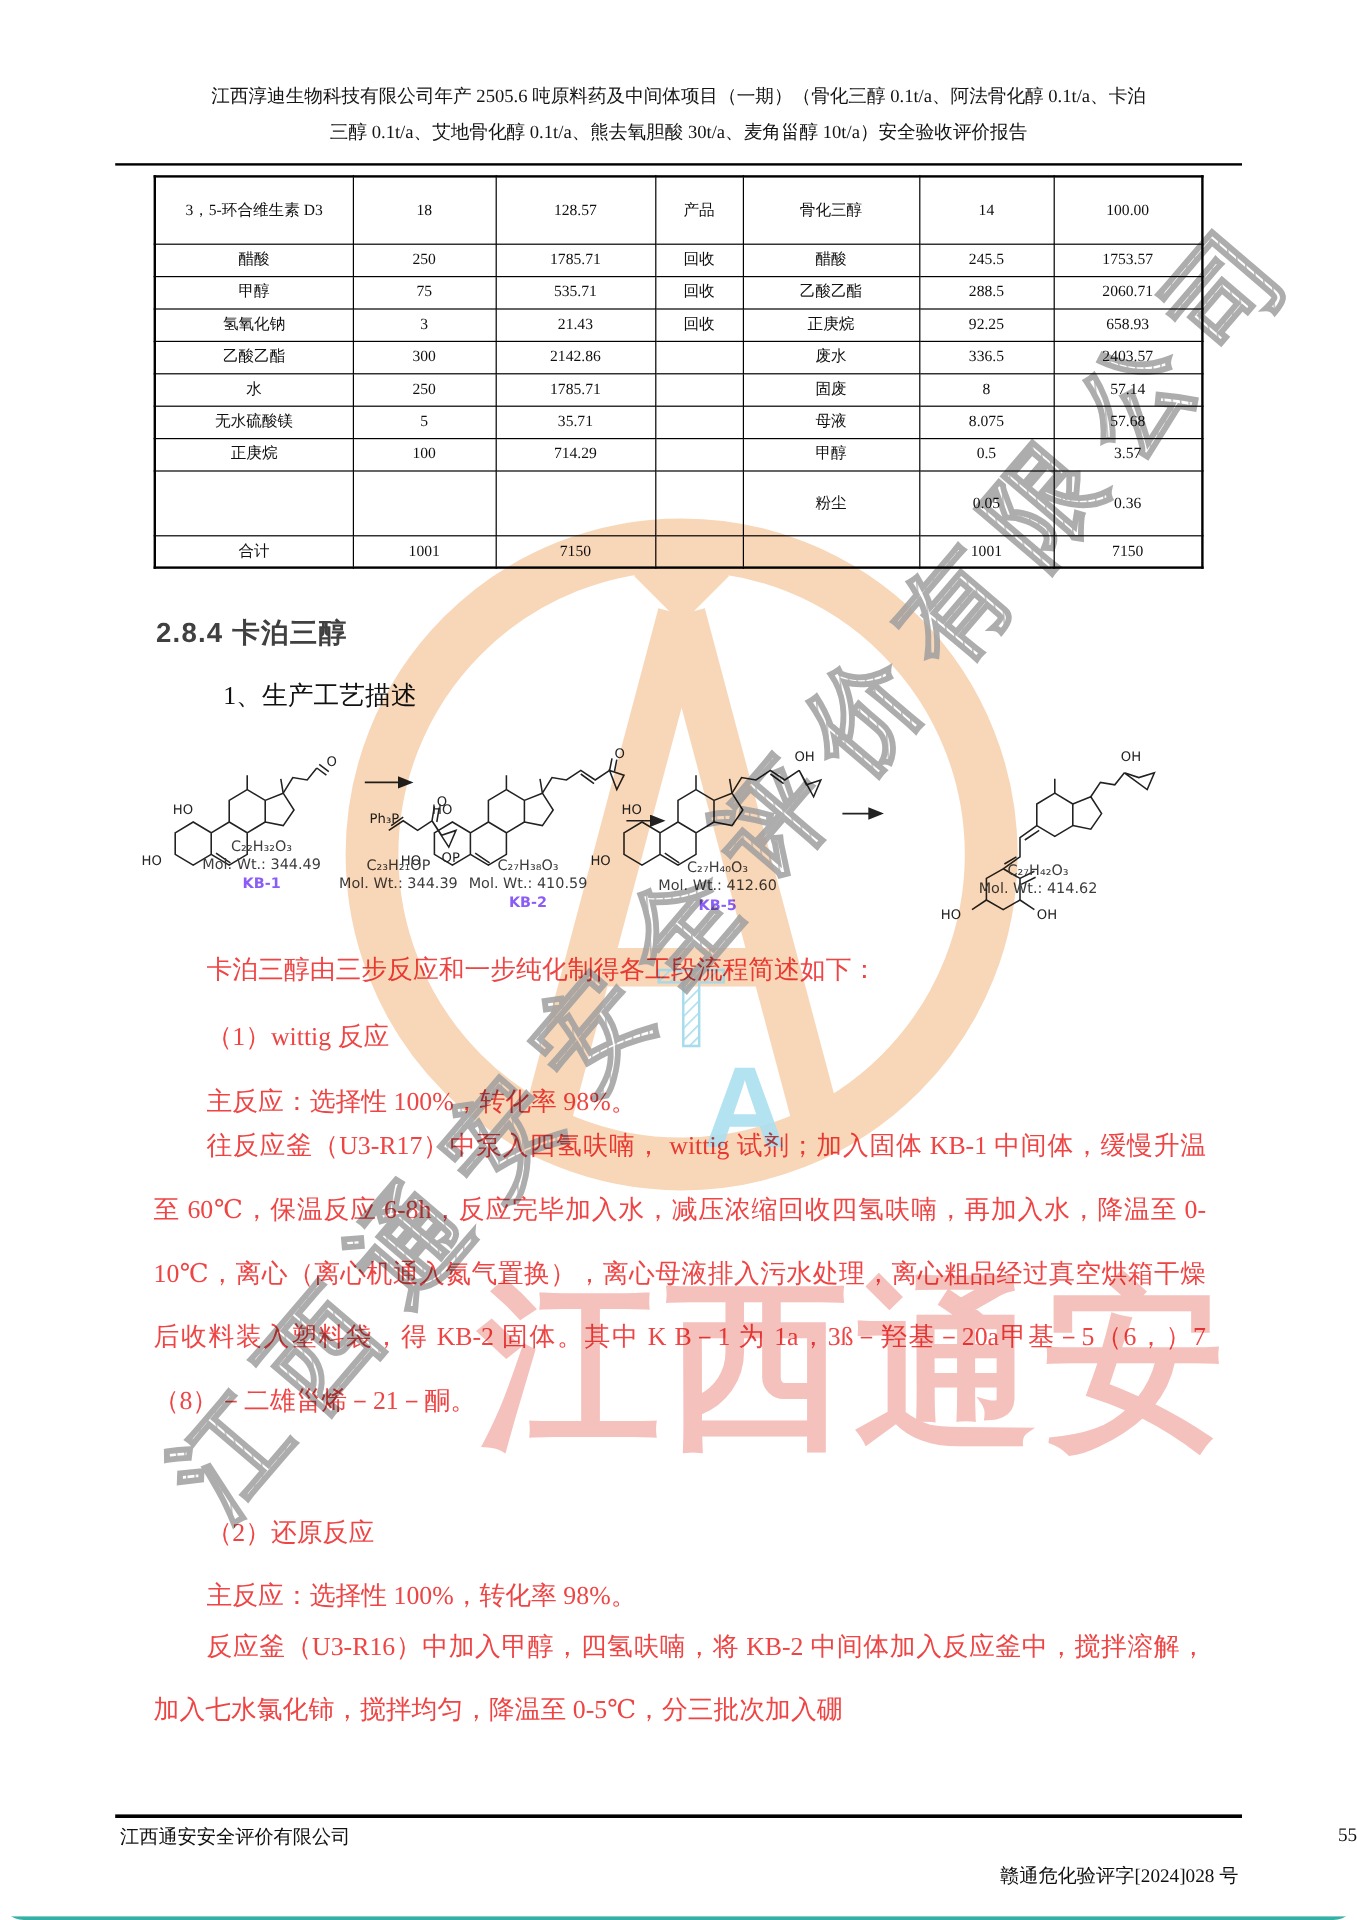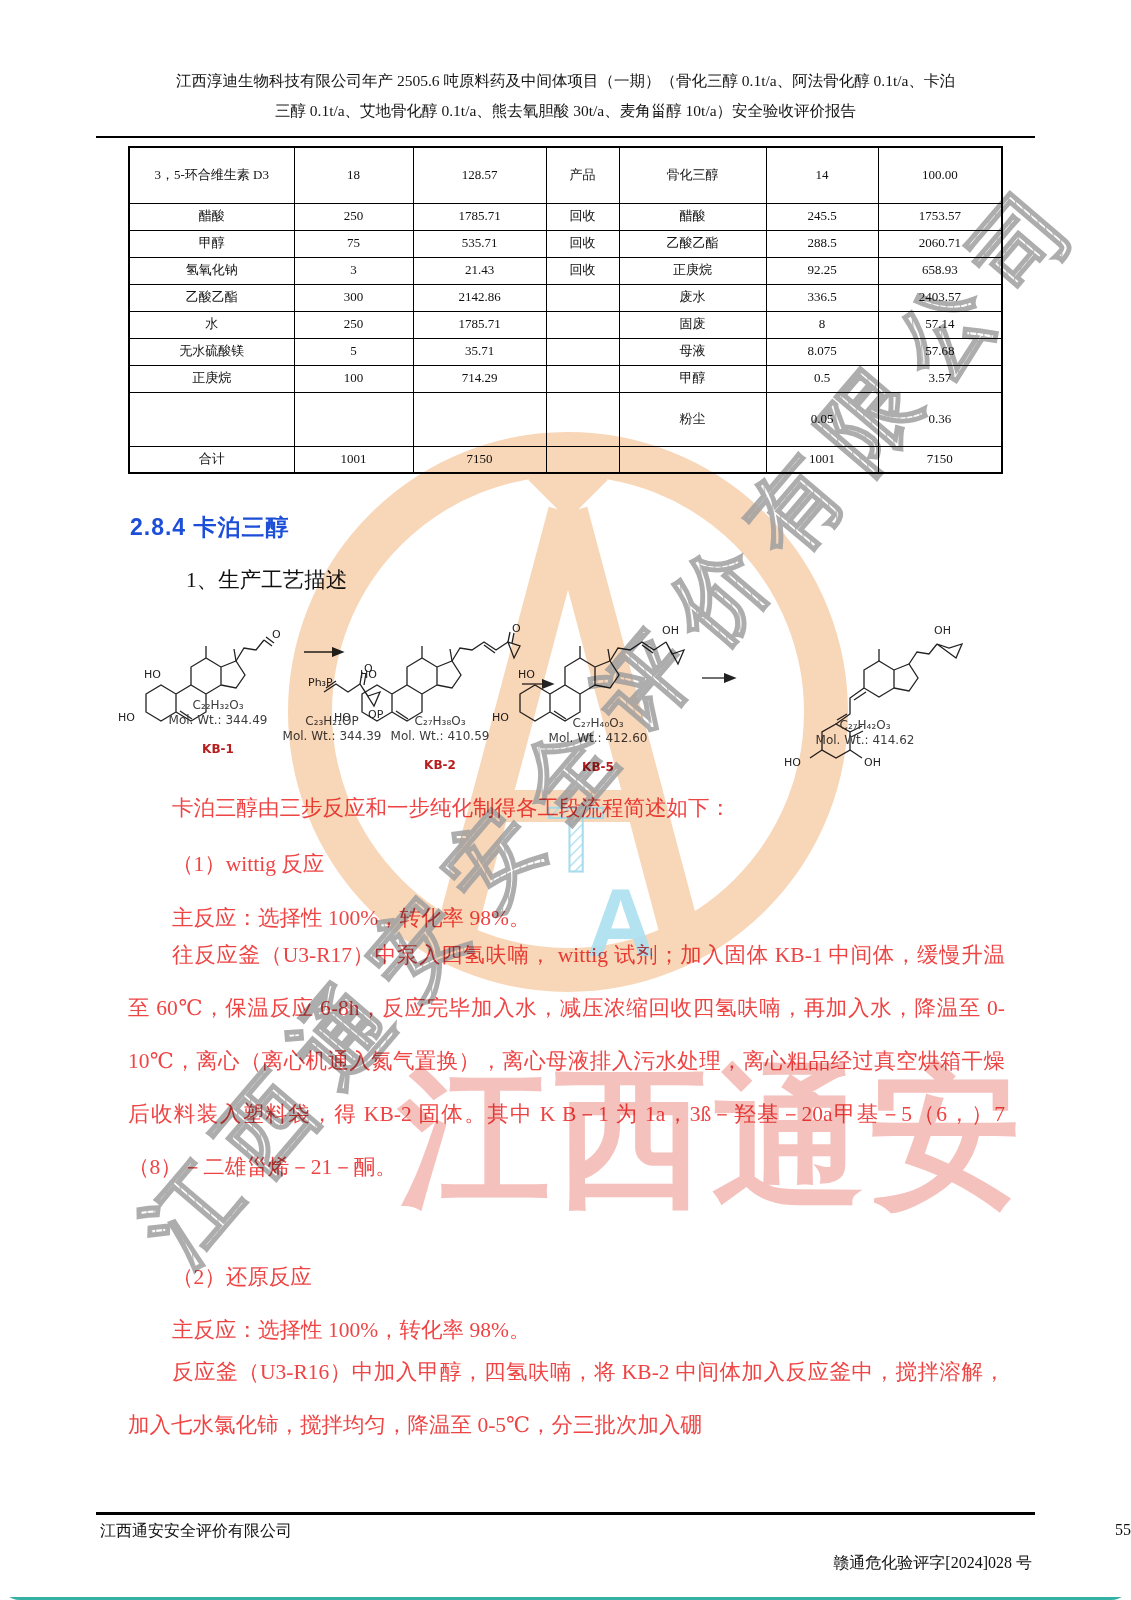--- a/index.html
+++ b/index.html
@@ -25,33 +25,33 @@
     padding:0 3px; line-height:1.3; overflow:hidden;
   }
   table.materials tr { height:27px; }
   table.materials tr:first-child { height:56px; }
   table.materials tr:nth-child(9) { height:54px; }
 
   
   .h-section {
     position:absolute; top:512px; left:130px;
     font-family:"Liberation Sans","DejaVu Sans",sans-serif; font-weight:bold;
-    font-size:23px; letter-spacing:1px; color:#1d4ed8;
+    font-size:23px; letter-spacing:1px; color:#404040;
   }
   .h-sub { position:absolute; top:565px; left:186px; font-size:21.5px; }
 
   
   .diagram { position:absolute; top:606px; left:118px; width:895px; height:172px; }
   .diagram svg.chem { position:absolute; left:0; top:0; }
   .chem-label {
     position:absolute; width:120px; text-align:center;
     font-family:"DejaVu Sans","Liberation Sans",sans-serif;
     font-size:12px; color:#3c3c3c; line-height:1.25;
   }
-  .chem-label .name { font-weight:bold; color:#b91c1c; margin-top:14px; }
+  .chem-label .name { font-weight:bold; color:#8b5cf6; margin-top:1px; }
 
   
   .para {
     position:absolute; left:128px; width:877px;
     font-size:21.5px; line-height:53px; text-align:justify; color:#ef4444;
   }
   .para.indent { text-indent:2.05em; }
 
   
   .rule-bottom { position:absolute; top:1512px; left:96px; width:939px; height:2.5px; background:#000; }

